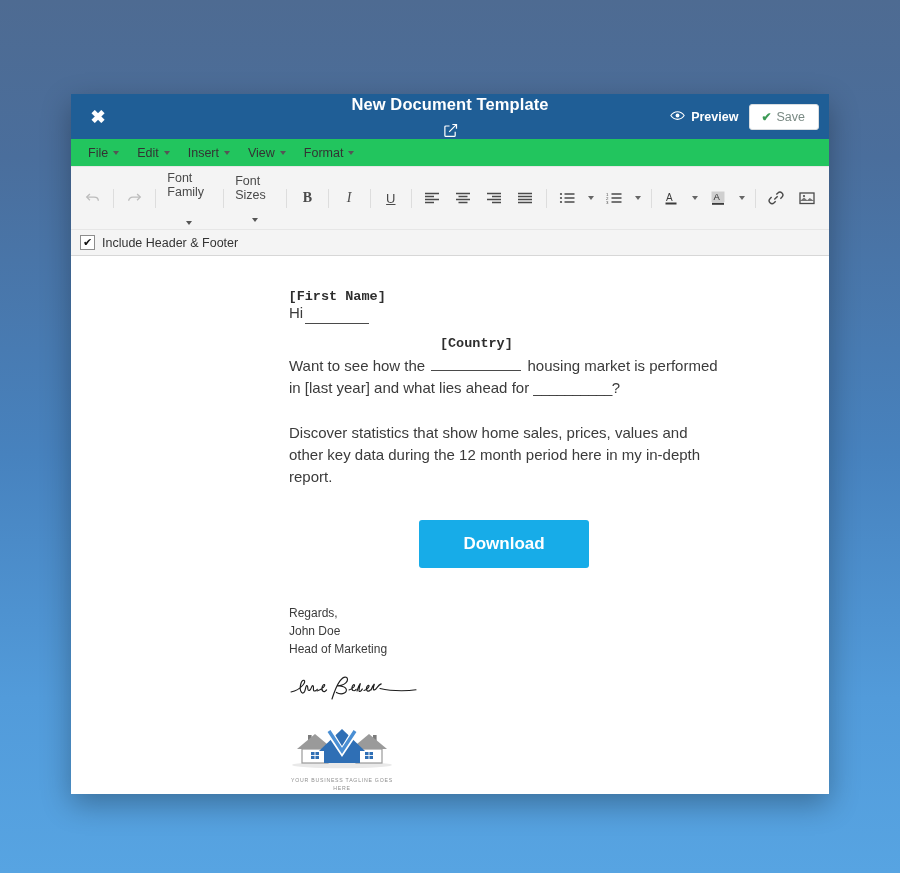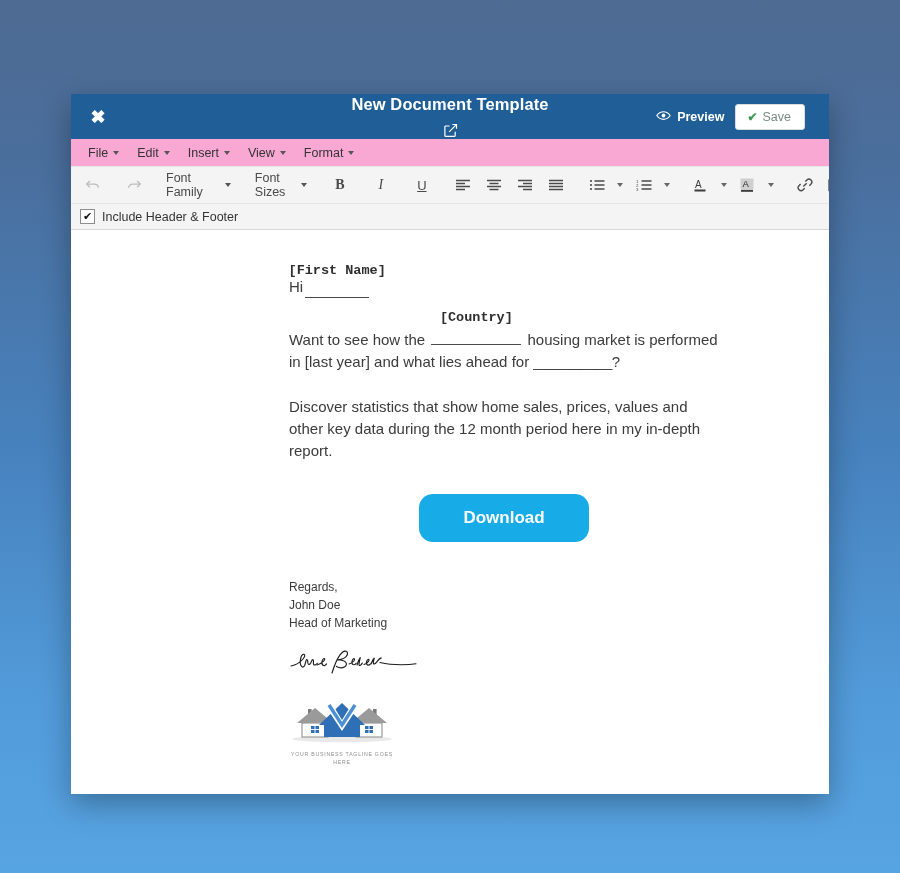--- a/index.html
+++ b/index.html
@@ -62,21 +62,21 @@
     letter-spacing: 0.1px;
   }
   .edit-icon {
     pointer-events: auto;
     cursor: pointer;
     display: inline-flex;
     align-items: center;
   }
   .tb-right {
     position: absolute;
-    right: 24px;
+    right: 10px;
     display: flex;
     align-items: center;
     gap: 11px;
     text-align: right;
   }
   .preview-btn {
     display: flex;
     align-items: center;
     gap: 6px;
     color: #ffffff;
@@ -93,21 +93,21 @@
     border-radius: 3px;
     padding: 5px 13px 5px 11px;
     cursor: pointer;
   }
   .save-btn .chk { color: #3c9a55; font-size: 12px; font-weight: bold; }
   .save-btn .lbl { color: #7a8a84; font-size: 12.5px; }
 
   
   .menubar {
     height: 27px;
-    background: #f9a8d4;
+    background: #22c55e;
     border-bottom: 1px solid #e6e6e6;
     display: flex;
     align-items: center;
     padding-left: 8px;
   }
   .menu-item {
     display: flex;
     align-items: center;
     gap: 5px;
     font-size: 12.5px;
@@ -153,20 +153,21 @@
   }
   .tselect {
     display: flex;
     align-items: center;
     gap: 22px;
     font-size: 12.5px;
     color: #4a4a4a;
     padding: 4px 7px;
     cursor: pointer;
     border-radius: 2px;
+    flex-direction: column;
   }
   .tselect.narrow { gap: 16px; }
   .bold-i { font-weight: bold; font-size: 14px; font-family: "Liberation Serif", serif; }
   .ital-i { font-style: italic; font-size: 14px; font-family: "Liberation Serif", serif; }
   .und-i  { font-size: 13px; text-decoration: underline; }
   .mini-caret {
     width: 0; height: 0;
     border-left: 3.5px solid transparent;
     border-right: 3.5px solid transparent;
     border-top: 4px solid #666666;
@@ -247,21 +248,21 @@
     justify-content: center;
     width: 430px;
   }
   .download-btn {
     background: #17ace8;
     color: #ffffff;
     font-size: 17px;
     font-weight: bold;
     padding: 14px 44px;
     border: none;
-    border-radius: 14px;
+    border-radius: 3px;
     cursor: pointer;
     font-family: "Liberation Sans", sans-serif;
   }
 
   .signoff {
     margin: 36px 0 0 0;
     font-size: 12px;
     line-height: 1.5;
     color: #3b3b3b;
   }

